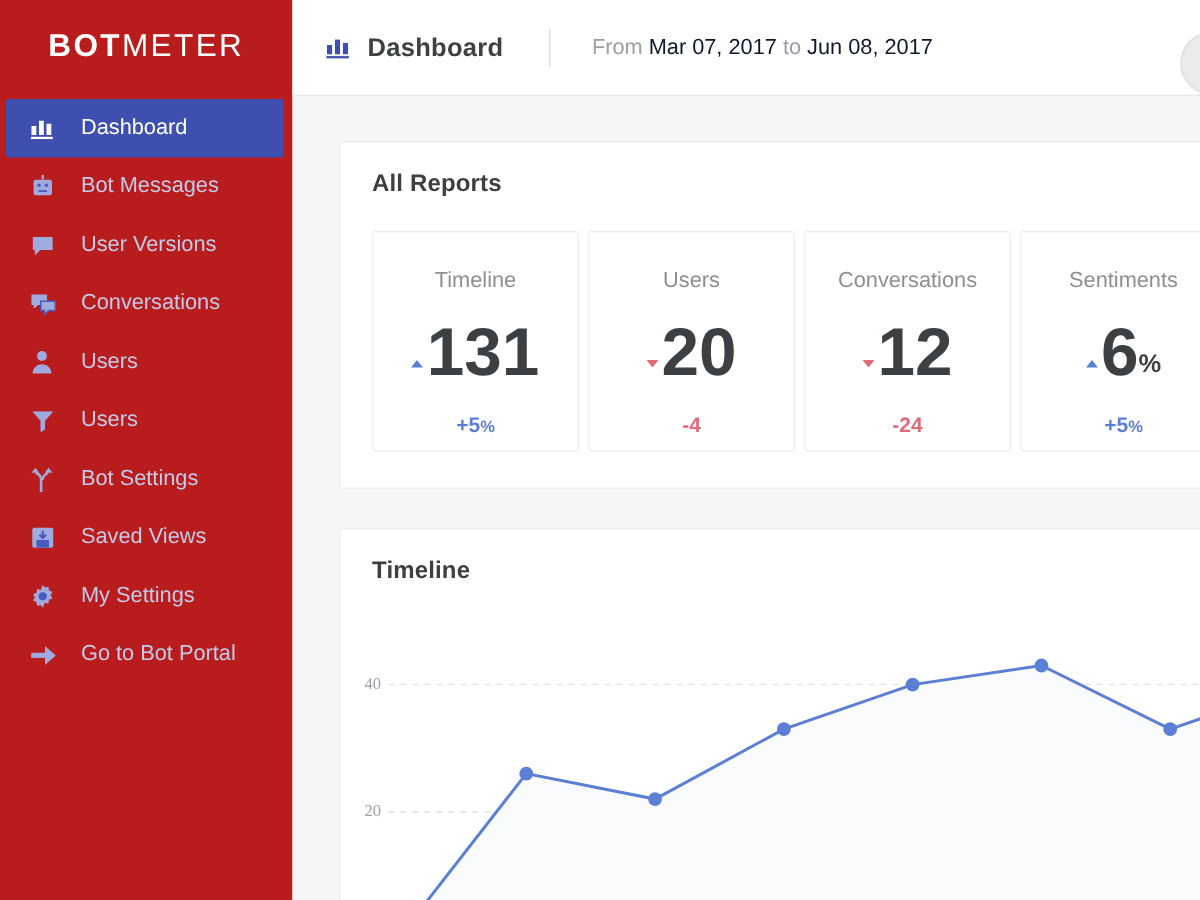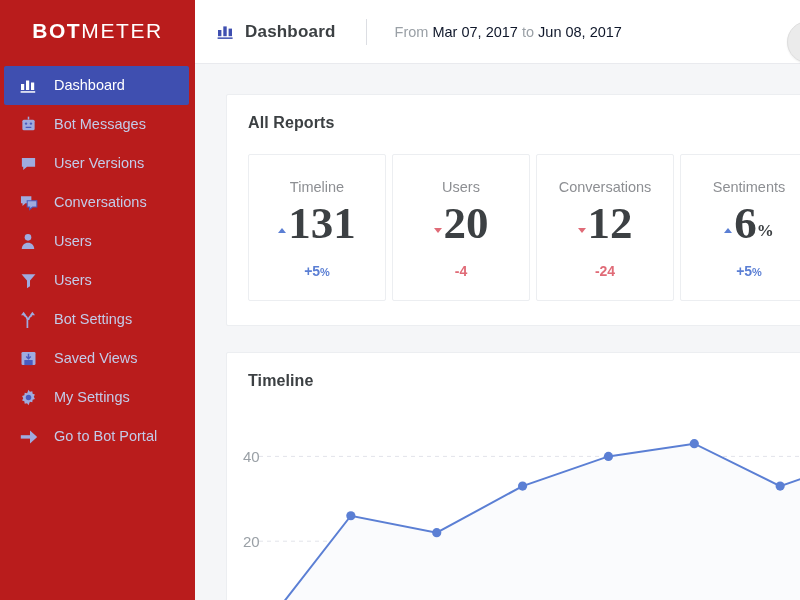--- a/index.html
+++ b/index.html
@@ -97,21 +97,21 @@
   
   .cards { display: flex; padding: 22px 0 24px 21px; gap: 6px; }
   .card {
     width: 138px; height: 147px;
     border: 1px solid #eceef1;
     border-radius: 2px;
     display: flex; flex-direction: column; align-items: center;
     background: #fff;
   }
   .card-label { font-size: 14.5px; color: #8d8f93; margin-top: 24px; }
-  .card-mid { display: flex; align-items: flex-end; margin-top: 6px; font-family: Liberation Serif, serif; }
+  .card-mid { display: flex; align-items: flex-end; margin-top: 18px; }
   .tri { width: 0; height: 0; margin: 0 2px 12px 0; }
   .tri.up {
     border-left: 4px solid transparent; border-right: 4px solid transparent;
     border-bottom: 5px solid #5b7fd4;
   }
   .tri.down {
     border-left: 4px solid transparent; border-right: 4px solid transparent;
     border-top: 5px solid #e06b77;
   }
   .card-value { font-size: 45px; font-weight: bold; color: #3c4043; line-height: .98; }
@@ -119,22 +119,23 @@
   .card-delta { margin-top: 18px; font-size: 14px; font-weight: bold; }
   .card-delta .pct { font-size: 11px; }
   .up-color { color: #5b7fd4; }
   .down-color { color: #e06b77; }
 
   
   .chart-panel { margin-top: 26px; height: 300px; position: relative; }
   .chart-area { position: relative; height: 236px; margin-top: 6px; }
   .chart-svg { position: absolute; left: 0; top: 0; }
   .ytick {
-    position: absolute; font-size: 15px; color: #9aa0a6;
+    position: absolute; font-size: 11px; color: #9aa0a6;
     transform: translateY(-50%);
+    font-family: Liberation Serif, serif;
   }
 </style>
 </head>
 <body>
 
 <div class="app">
 
   <aside class="sidebar">
     <div class="brand">
       <span class="b1">BOT</span>

